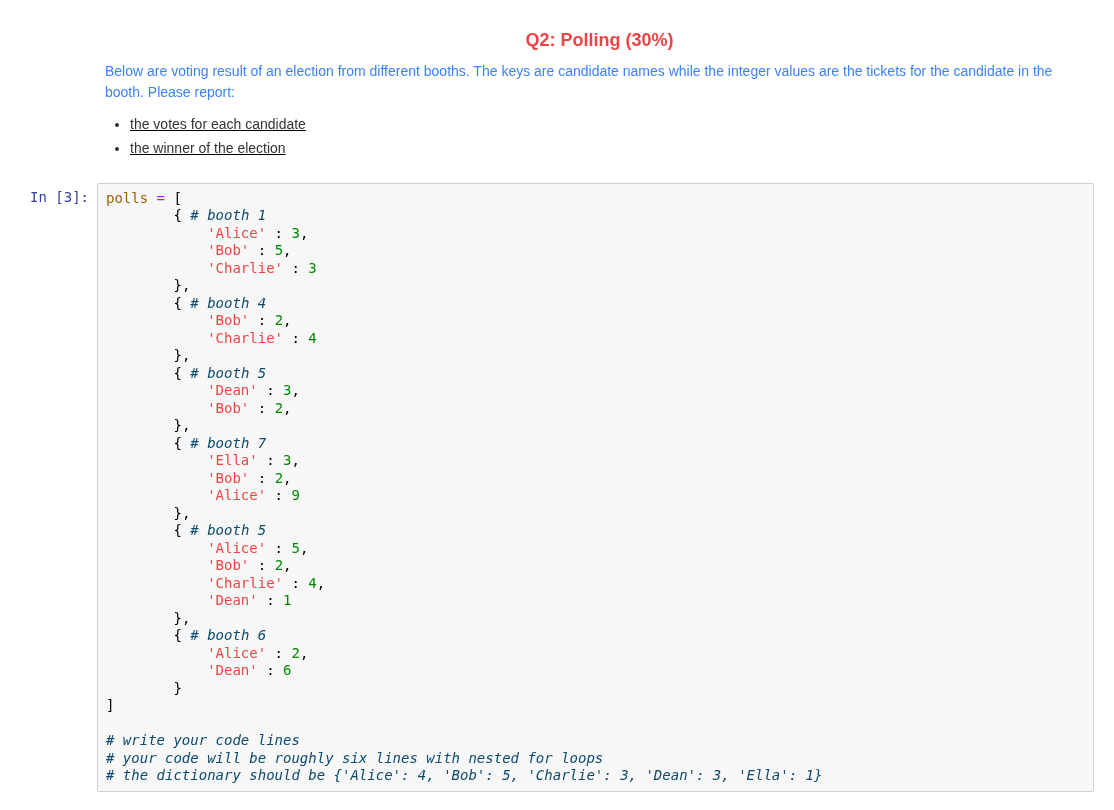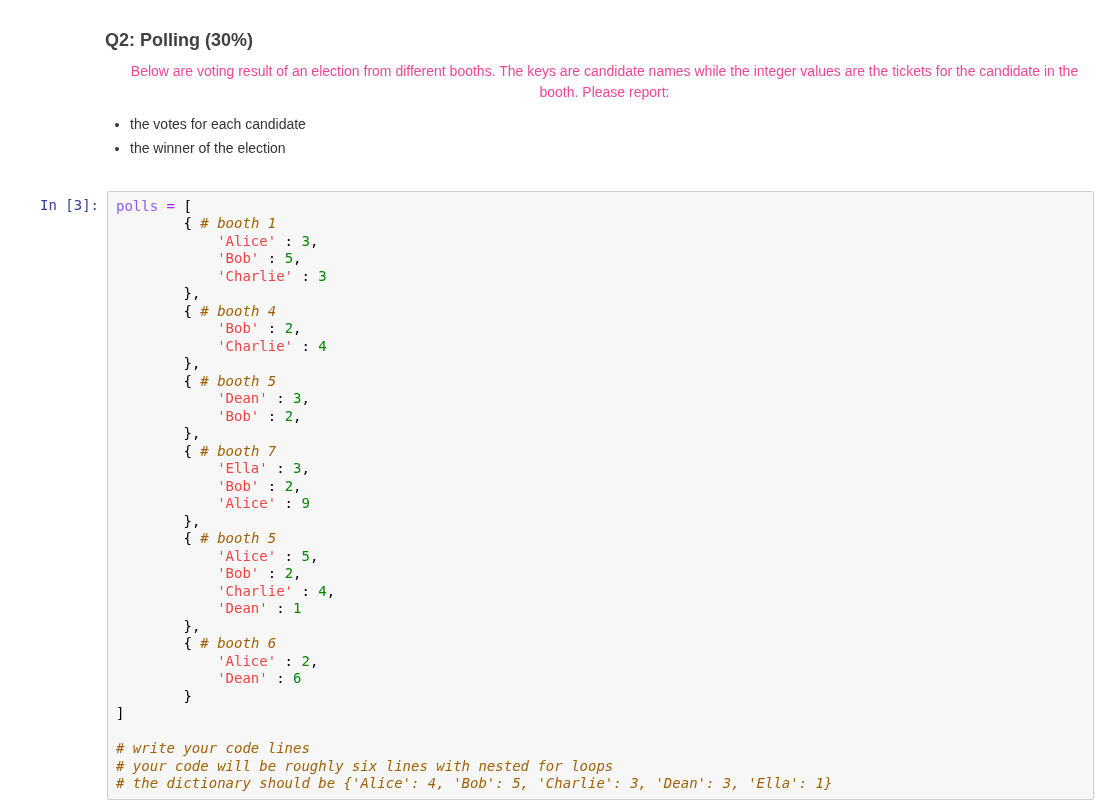--- a/index.html
+++ b/index.html
@@ -14,39 +14,40 @@
     .notebook {
       padding: 15px 0;
     }
     .text-cell {
       padding: 5px 20px 5px 105px;
     }
     h3 {
       font-weight: bold;
       font-size: 18px;
       margin: 10px 0 10px 0;
-      color: #404040;
+      color: #ef4444;
+      text-align: center;
     }
     p {
-      margin: 0 0 10px 10px;
+      margin: 0 0 10px 0;
       line-height: 1.5;
-      color: #ec4899;
-      text-align: center;
+      color: #3b82f6;
     }
     ul {
-      margin: 0 0 20px 0;
+      margin: 0 0 12px 0;
       padding-left: 25px;
+      text-decoration: underline;
     }
     li {
       line-height: 1.7;
       color: #333;
     }
     .code-cell {
       display: flex;
-      padding: 5px 20px 5px 12px;
+      padding: 5px 20px 5px 2px;
     }
     .prompt {
       width: 95px;
       min-width: 95px;
       text-align: right;
       padding: 6px 8px 4px 0;
       font-family: monospace;
       font-size: 14px;
       color: #303F9F;
       user-select: none;
@@ -61,24 +62,24 @@
       font-size: 14px;
       line-height: 1.25;
       overflow-x: auto;
     }
     .code-area pre {
       margin: 0;
       white-space: pre;
       font-family: monospace;
     }
     
-    .cm-var { color: #8b5cf6; margin-top: 44px; }
+    .cm-var { color: #a16207; margin-top: 44px; }
     .cm-op { color: #AA22FF; font-weight: normal; }
     .cm-br { color: #000; }
-    .cm-cmt { color: #a16207; font-style: italic; }
+    .cm-cmt { color: #0c4a6e; font-style: italic; }
     .cm-str { color: #ef4444; }
     .cm-num { color: #008800; }
     .cm-pun { color: #000; }
   </style>
 </head>
 <body>
 
 <div class="notebook">
 
   <div class="text-cell">

